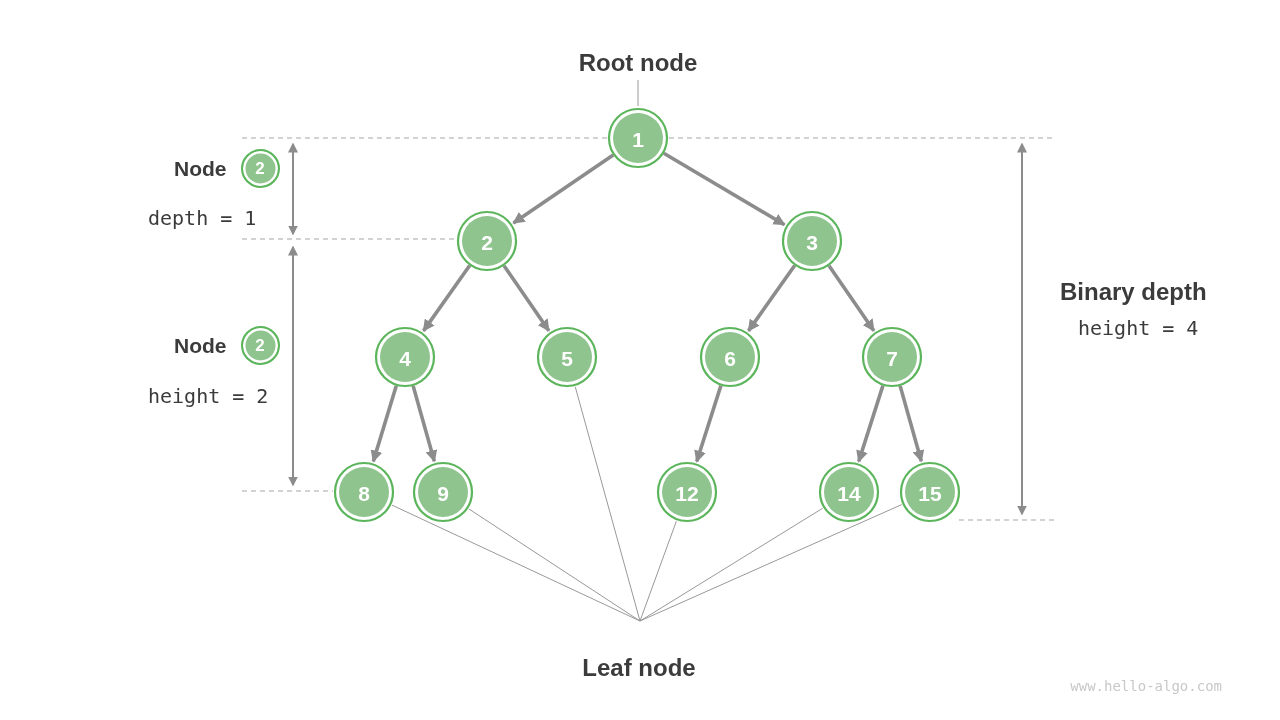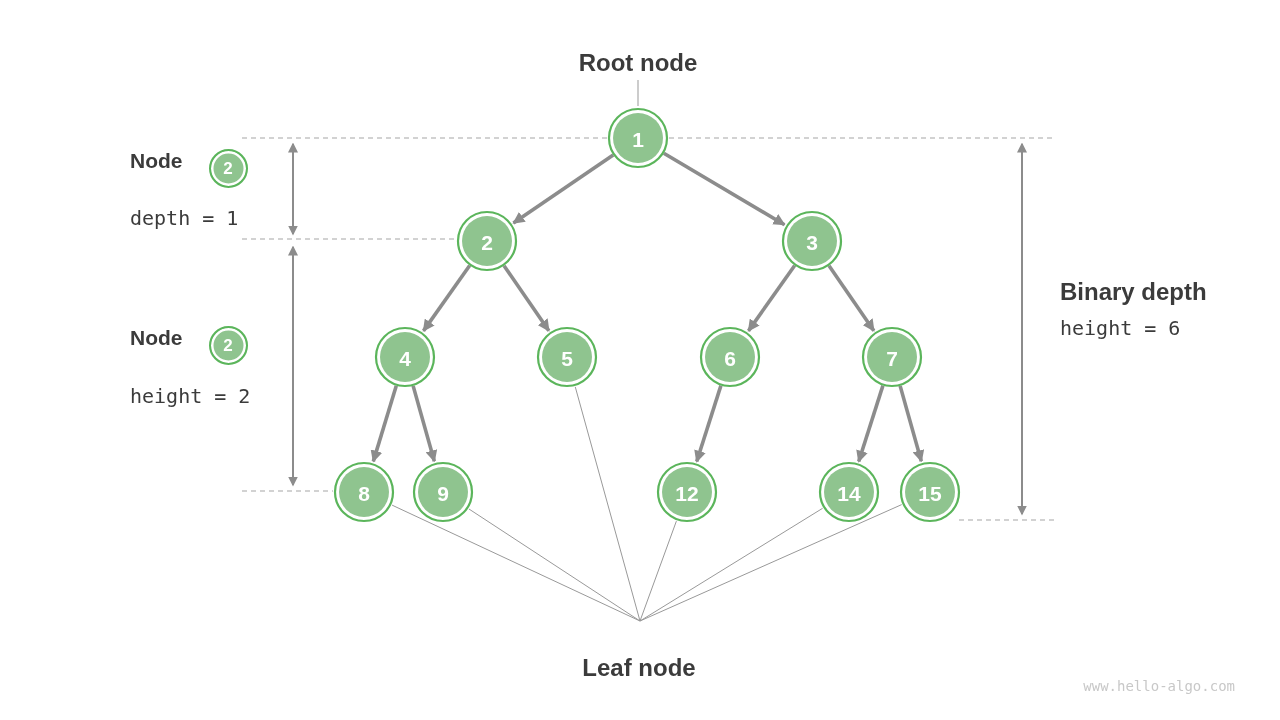--- a/index.html
+++ b/index.html
@@ -13,24 +13,25 @@
   }
   .canvas svg { position: absolute; left: 0; top: 0; }
 
   .lbl { position: absolute; color: var(--label-text, #3b3b3b); white-space: nowrap; line-height: 24px; }
   .bold { font-weight: bold; font-size: 24px; }
   .mono {
     font-family: "DejaVu Sans Mono", "Liberation Mono", monospace;
     font-size: 20px;
     line-height: 22px;
     color: var(--label-text, #3c3c3c);
+    margin-left: 18px;
   }
   .centered { transform: translateX(-50%); }
 
-  .node-row { position: absolute; display: flex; gap: 26px; }
+  .node-row { position: absolute; display: flex; align-items: center; gap: 14px; margin-left: 44px; }
   .node-row .title { font-weight: bold; font-size: 21px; color: var(--label-text, #3b3b3b); }
   .badge {
     box-sizing: border-box;
     width: 39px; height: 39px;
     border-radius: 50%;
     background: var(--node-fill, #8FC48F);
     border: 2px solid var(--node-border, #5BB55B);
     box-shadow: inset 0 0 0 2.5px #ffffff;
     display: flex; align-items: center; justify-content: center;
     color: #ffffff; font-weight: bold; font-size: 17px;
@@ -173,17 +174,17 @@
   </div>
   <div class="lbl mono" style="left:130px; top:207px;">depth = 1</div>
 
   <div class="node-row" style="left:130px; top:326px;">
     <span class="title">Node</span>
     <span class="badge">2</span>
   </div>
   <div class="lbl mono" style="left:130px; top:385px;text-align:center;">height = 2</div>
 
   <div class="lbl bold" style="left:1060px; top:280px;">Binary depth</div>
-  <div class="lbl mono" style="left:1060px; top:317px;">height = 6</div>
+  <div class="lbl mono" style="left:1060px; top:317px;">height = 4</div>
 
-  <div class="watermark" style="right:45px; top:678px;">www.hello-algo.com</div>
+  <div class="watermark" style="right:58px; top:678px;">www.hello-algo.com</div>
 
 </div>
 
 </body></html>

